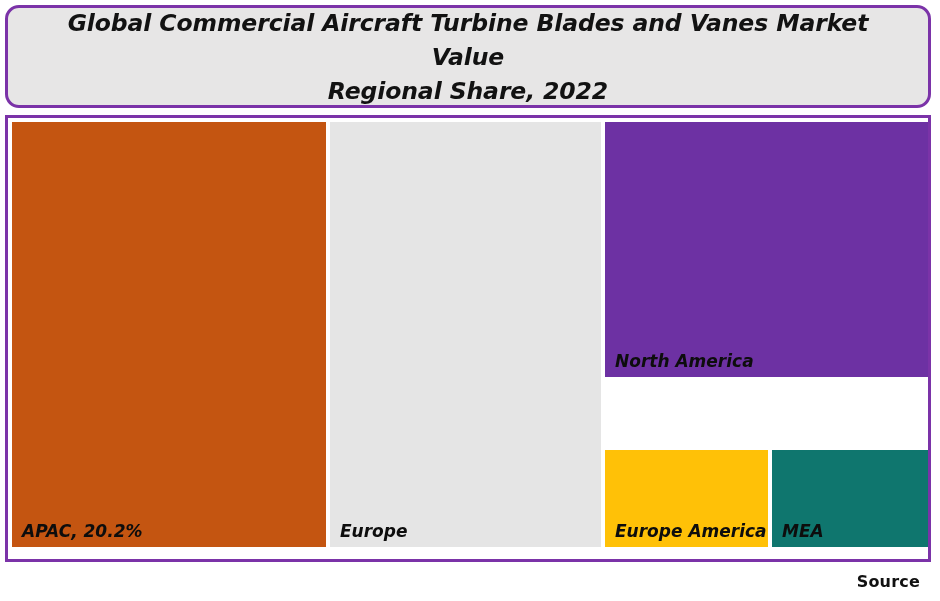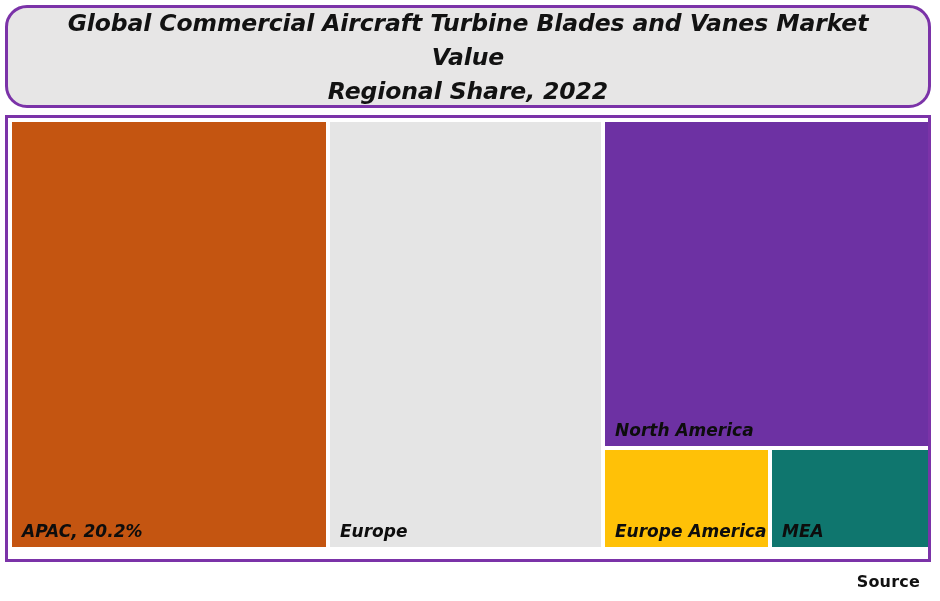--- a/index.html
+++ b/index.html
@@ -26,21 +26,21 @@
   
   .title-box {
     position: absolute;
     left: 5px;
     top: 5px;
     width: 926px;
     height: 103px;
     box-sizing: border-box;
     background: #e7e6e6;
     border: 3px solid #7b33a8;
-    border-radius: 22px;
+    border-radius: 14px;
     display: flex;
     align-items: center;
     justify-content: center;
     padding: 4px 26px;
   }
   .title-text {
     font-family: "DejaVu Sans", sans-serif;
     font-style: italic;
     font-weight: bold;
     font-size: 23.5px;
@@ -85,21 +85,21 @@
     font-weight: bold;
     font-size: 17px;
     line-height: 20px;
     color: #0d0d0d;
     white-space: nowrap;
   }
 
   
   #tile-apac          { left: 0px;   top: 0px;   width: 314px; height: 425px; }
   #tile-europe        { left: 318px; top: 0px;   width: 271px; height: 425px; }
-  #tile-north-america { left: 593px; top: 0px;   width: 323px; height: 324px; text-align: center; }
+  #tile-north-america { left: 593px; top: 0px;   width: 323px; height: 255px; text-align: center; }
   #tile-south-america { left: 593px; top: 328px; width: 163px; height: 97px;  }
   #tile-mea           { left: 760px; top: 328px; width: 156px; height: 97px;  }
 
   
   .footer {
     position: absolute;
     left: 0;
     top: 562px;
     width: 940px;
     height: 39px;

